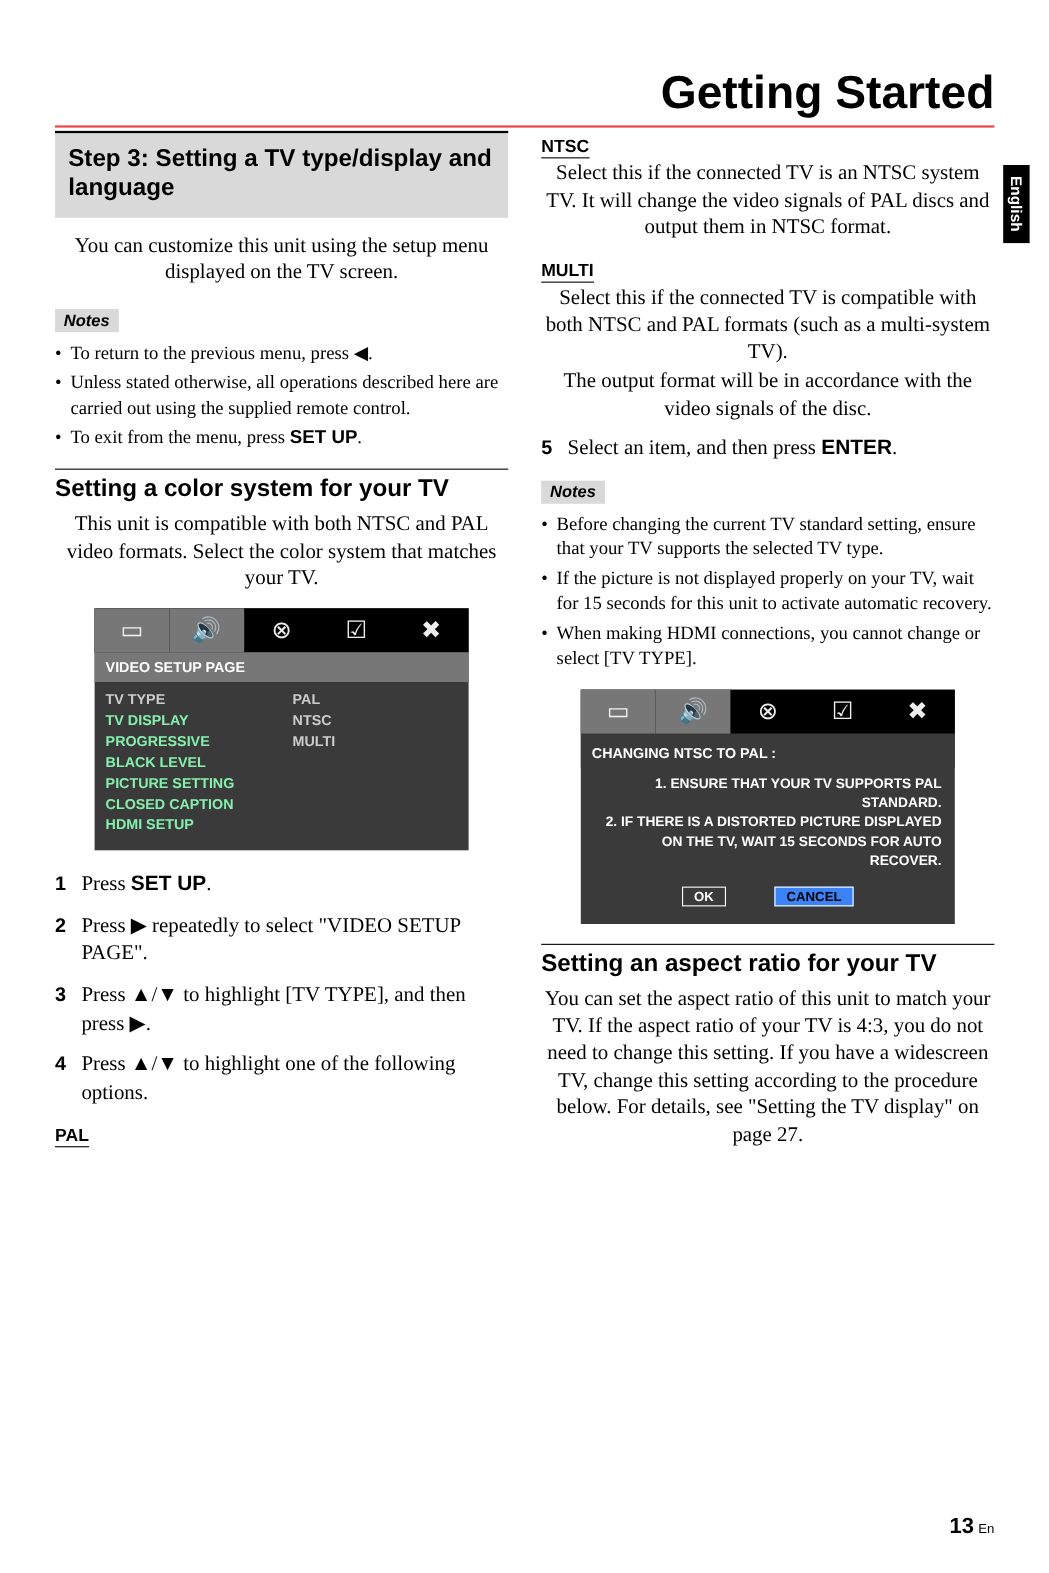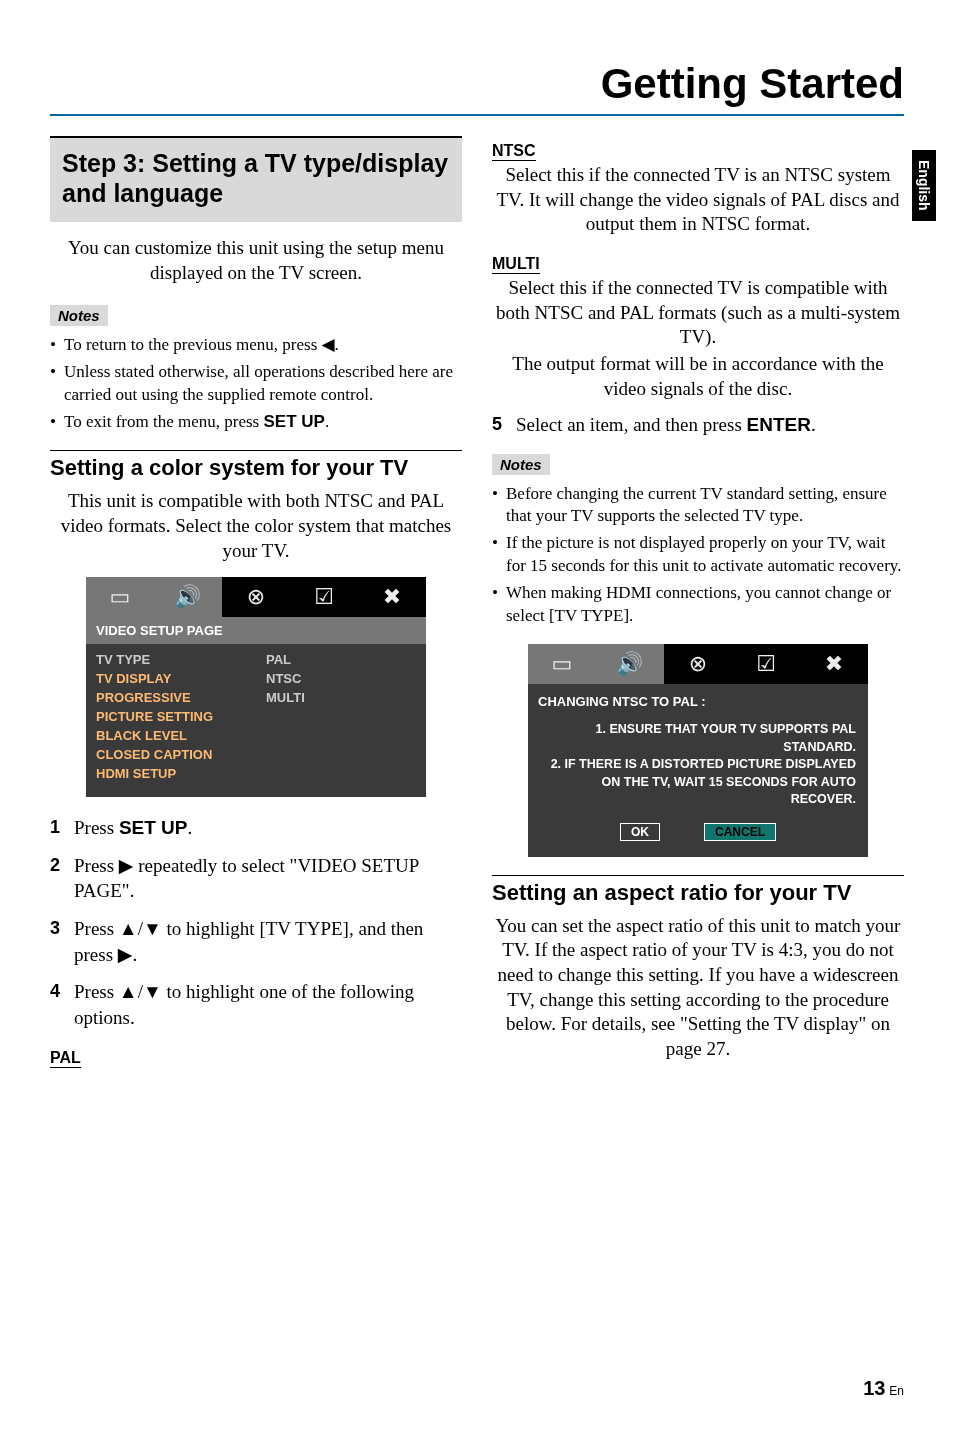--- a/index.html
+++ b/index.html
@@ -10,23 +10,23 @@
     font-family: "Times New Roman", serif;
     position: relative;
     padding: 60px 50px 40px 50px;
     color: #000;
   }
   .page-title {
     font-family: Arial, Helvetica, sans-serif;
     font-weight: bold;
     font-size: 42px;
     text-align: right;
-    border-bottom: 2px solid #0369a1;
+    border-bottom: 2px solid #ef4444;
     padding-bottom: 6px;
-    margin-bottom: 20px;
+    margin-bottom: 3px;
   }
   .side-tab {
     position: absolute;
     right: 18px;
     top: 150px;
     background: #000;
     color: #fff;
     font-family: Arial, Helvetica, sans-serif;
     font-weight: bold;
     font-size: 14px;
@@ -43,21 +43,21 @@
   }
   .step-box {
     background: #d9d9d9;
     border-top: 2px solid #000;
     padding: 10px 12px 14px 12px;
     margin-bottom: 14px;
   }
   .step-box h2 {
     font-family: Arial, Helvetica, sans-serif;
     font-weight: bold;
-    font-size: 25px;
+    font-size: 22px;
     line-height: 1.2;
   }
   p.body {
     font-size: 19px;
     line-height: 1.3;
     margin-bottom: 12px;
     text-align: center;
   }
   .notes-label {
     display: inline-block;
@@ -125,21 +125,21 @@
     color: #fff;
     font-weight: bold;
     padding: 6px 10px;
     font-size: 13px;
   }
   .panel-rows { padding: 6px 10px 0 10px; }
   .panel-row {
     display: flex;
     padding: 2px 0;
   }
-  .panel-row .l { width: 170px; font-weight: bold; color: #fdba74; }
+  .panel-row .l { width: 170px; font-weight: bold; color: #86efac; }
   .panel-row .r { font-weight: bold; color: #ccc; }
   .panel-row.hl .l { color: #ccc; }
   .panel-msg {
     font-weight: bold;
     font-size: 12.5px;
     line-height: 1.4;
     padding: 6px 12px 10px 12px;
     text-align: right;
   }
   .panel-btns {
@@ -149,21 +149,21 @@
     padding: 4px 0 2px 0;
   }
   .pbtn {
     border: 1px solid #fff;
     padding: 1px 10px;
     font-size: 12px;
     font-weight: bold;
     background: #3a3a3a;
     color: #fff;
   }
-  .pbtn.sel { background: #0f766e; color: #000; }
+  .pbtn.sel { background: #3b82f6; color: #000; }
   ol.steps {
     list-style: none;
     counter-reset: st;
     font-size: 19px;
     line-height: 1.35;
   }
   ol.steps > li {
     counter-increment: st;
     position: relative;
     padding-left: 24px;
@@ -251,25 +251,25 @@
           </div>
         <div class="panel-row">
             <span class="l">TV DISPLAY</span>
             <span class="r">NTSC</span>
           </div>
         <div class="panel-row">
             <span class="l">PROGRESSIVE</span>
             <span class="r">MULTI</span>
           </div>
         <div class="panel-row">
+            <span class="l">BLACK LEVEL</span>
+            <span class="r"></span>
+          </div>
+        <div class="panel-row">
             <span class="l">PICTURE SETTING</span>
-            <span class="r"></span>
-          </div>
-        <div class="panel-row">
-            <span class="l">BLACK LEVEL</span>
             <span class="r"></span>
           </div>
         <div class="panel-row">
             <span class="l">CLOSED CAPTION</span>
             <span class="r"></span>
           </div>
         <div class="panel-row">
             <span class="l">HDMI SETUP</span>
             <span class="r"></span>
           </div>

